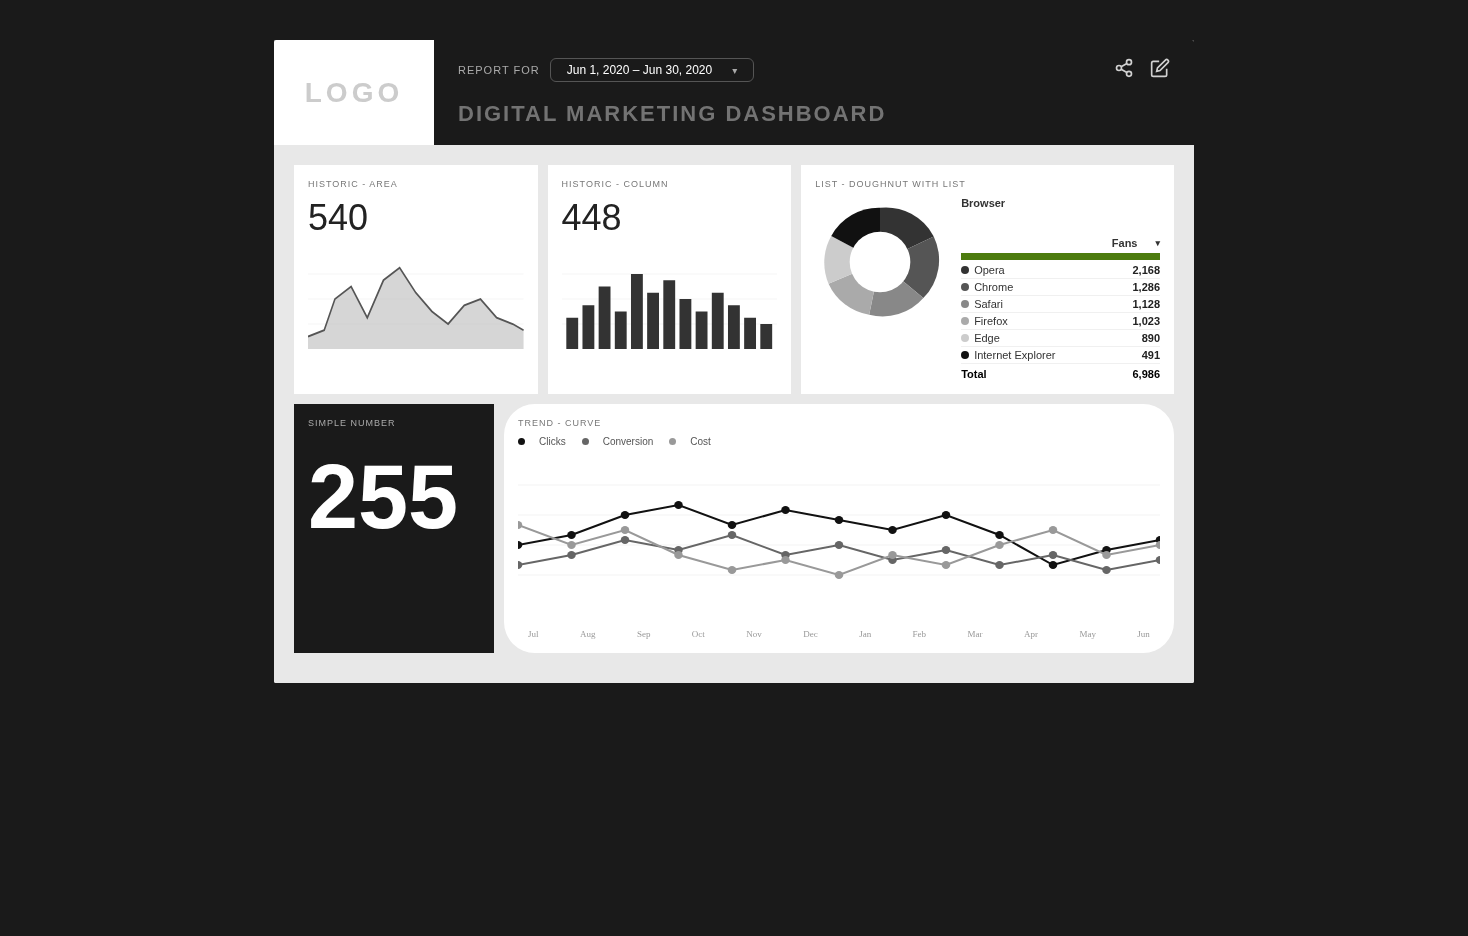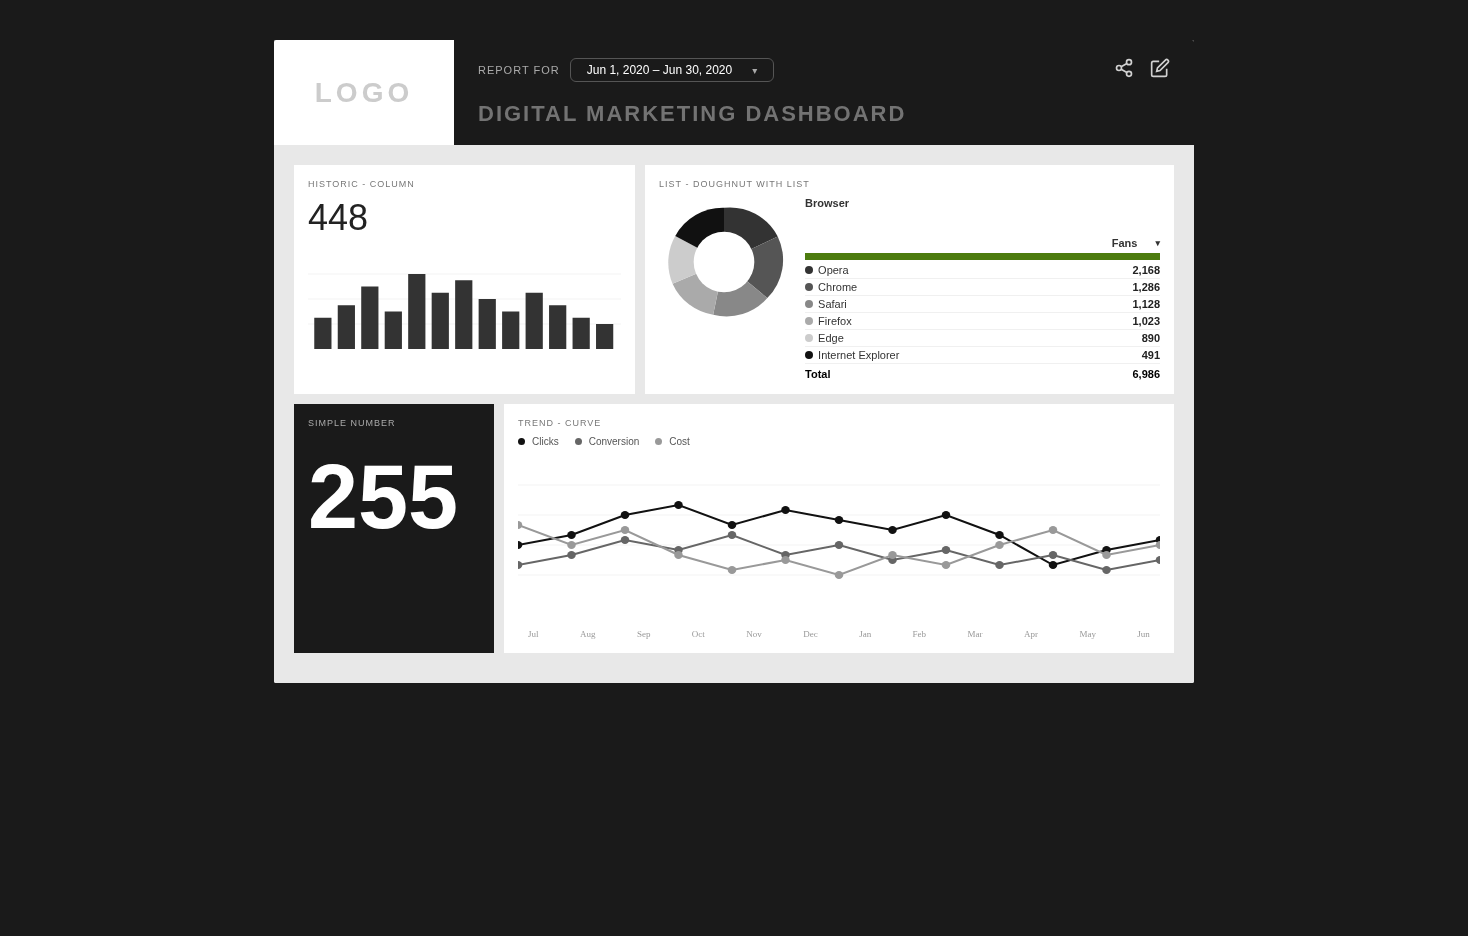--- a/index.html
+++ b/index.html
@@ -19,21 +19,21 @@
       overflow: hidden;
     }
     
     .top-bar {
       background: #1a1a1a;
       display: flex;
       align-items: stretch;
     }
     .logo-area {
       background: #fff;
-      width: 180px;
+      width: 160px;
       min-height: 100px;
       display: flex;
       align-items: center;
       justify-content: center;
       flex-shrink: 0;
     }
     .logo-text {
       color: #ccc;
       font-size: 28px;
       font-weight: bold;
@@ -214,30 +214,31 @@
       font-size: 90px;
       font-weight: 900;
       color: #fff;
       line-height: 1;
       margin-top: 20px;
     }
     .trend-card {
       background: #fff;
       padding: 14px;
       flex: 1;
+      border-radius: 31px;
     }
     .trend-legend {
       display: flex;
       gap: 16px;
       margin-bottom: 8px;
     }
     .legend-item {
       display: flex;
       align-items: center;
-      gap: 7px;
+      gap: 14px;
       font-size: 10px;
       color: #555;
     }
     .legend-dot {
       width: 7px;
       height: 7px;
       border-radius: 50%;
     }
     .trend-chart-area {
       width: 100%;
@@ -297,20 +298,34 @@
       </div>
       <div class="dashboard-title">DIGITAL MARKETING DASHBOARD</div>
     </div>
   </div>
 
   <div class="content-area">
 
 
     <div class="charts-row">
 
+      <div class="chart-card">
+        <div class="chart-title">HISTORIC - AREA</div>
+        <div class="chart-number">540</div>
+        <svg class="chart-area" viewBox="0 0 200 80" preserveAspectRatio="none">
+
+          <line x1="0" y1="20" x2="200" y2="20" stroke="#eee" stroke-width="0.5"></line>
+          <line x1="0" y1="40" x2="200" y2="40" stroke="#eee" stroke-width="0.5"></line>
+          <line x1="0" y1="60" x2="200" y2="60" stroke="#eee" stroke-width="0.5"></line>
+
+          <polygon points="0,70 15,65 25,40 40,30 55,55 70,25 85,15 100,35 115,50 130,60 145,45 160,40 175,55 190,60 200,65 200,80 0,80" fill="#bbb" opacity="0.6"></polygon>
+
+          <polyline points="0,70 15,65 25,40 40,30 55,55 70,25 85,15 100,35 115,50 130,60 145,45 160,40 175,55 190,60 200,65" fill="none" stroke="#555" stroke-width="1.5"></polyline>
+        </svg>
+      </div>
 
       <div class="chart-card">
         <div class="chart-title">HISTORIC - COLUMN</div>
         <div class="chart-number">448</div>
         <svg class="chart-area" viewBox="0 0 200 80" preserveAspectRatio="none">
           <line x1="0" y1="20" x2="200" y2="20" stroke="#eee" stroke-width="0.5"></line>
           <line x1="0" y1="40" x2="200" y2="40" stroke="#eee" stroke-width="0.5"></line>
           <line x1="0" y1="60" x2="200" y2="60" stroke="#eee" stroke-width="0.5"></line>
 
           <rect x="4" y="55" width="11" height="25" fill="#333"></rect>

